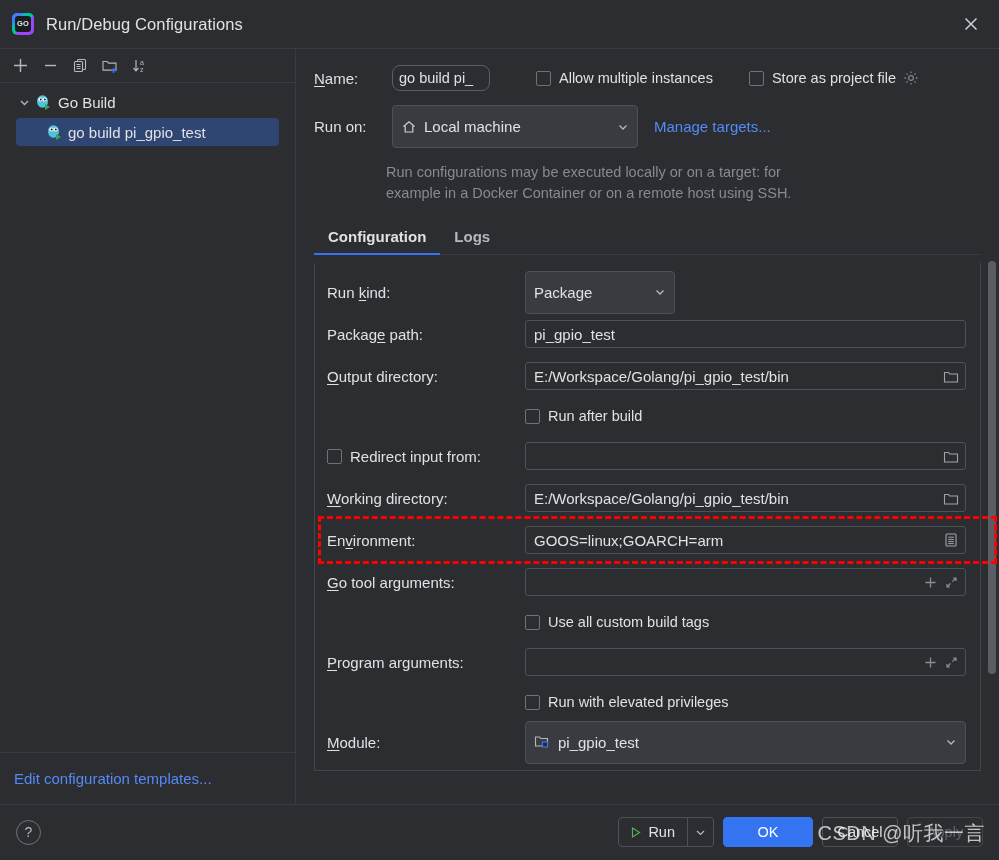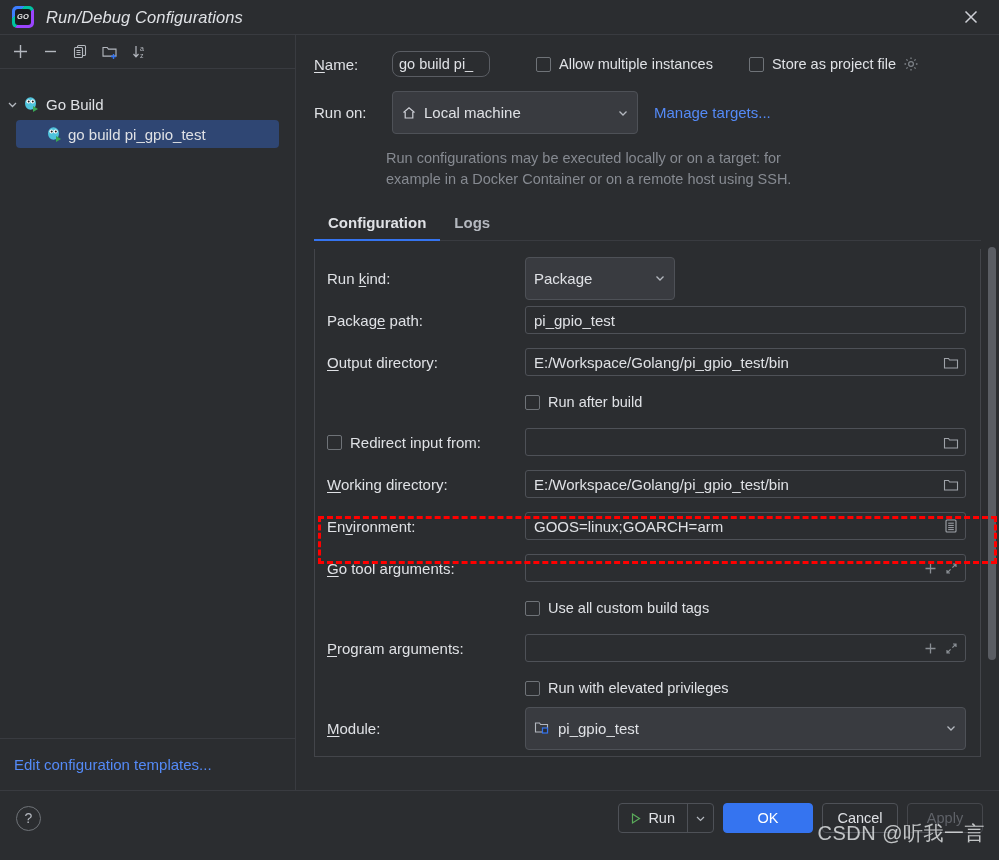--- a/index.html
+++ b/index.html
@@ -11,28 +11,27 @@
     width: 999px; height: 860px;
     font-family: "Liberation Sans", sans-serif;
     color: #dfe1e5;
     font-size: 14.5px;
     overflow: hidden;
     position: relative;
   }
 
   
   .titlebar {
-    height: 35px;
+    height: 49px;
     background: #2b2d30;
     display: flex;
     align-items: center;
     padding: 0 10px 0 12px;
     border-bottom: 1px solid #393b40;
     position: relative;
-    font-style: italic;
   }
   .app-logo {
     width: 22px; height: 22px;
     border-radius: 5px;
     margin-right: 12px;
     position: relative;
     background:
       linear-gradient(135deg, #3d7eff 0%, #3d7eff 28%, #00c3a0 28%, #00c3a0 55%, #9b45ff 55%, #9b45ff 100%);
     flex: 0 0 auto;
     overflow: hidden;
@@ -95,24 +94,23 @@
   }
   .tree {
     flex: 1;
     padding-top: 6px;
     overflow: hidden;
   }
   .tree-row {
     height: 26px;
     display: flex;
     align-items: center;
-    padding-left: 4px;
+    padding-left: 16px;
     cursor: pointer;
     font-size: 15px;
-    margin-top: 16px;
   }
   .tree-chevron {
     width: 16px; height: 16px;
     display: flex; align-items: center; justify-content: center;
     margin-right: 3px;
   }
   .gopher {
     width: 17px; height: 17px;
     margin-right: 6px;
     flex: 0 0 auto;

